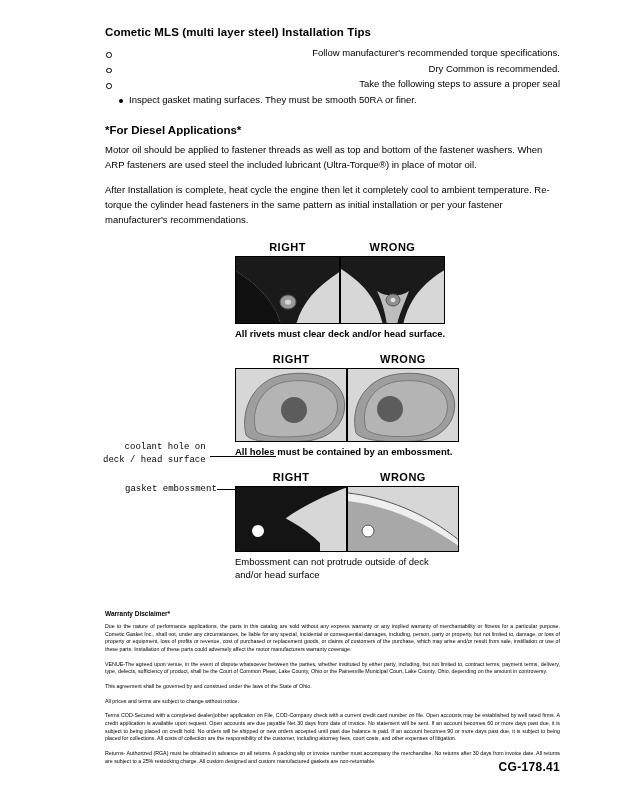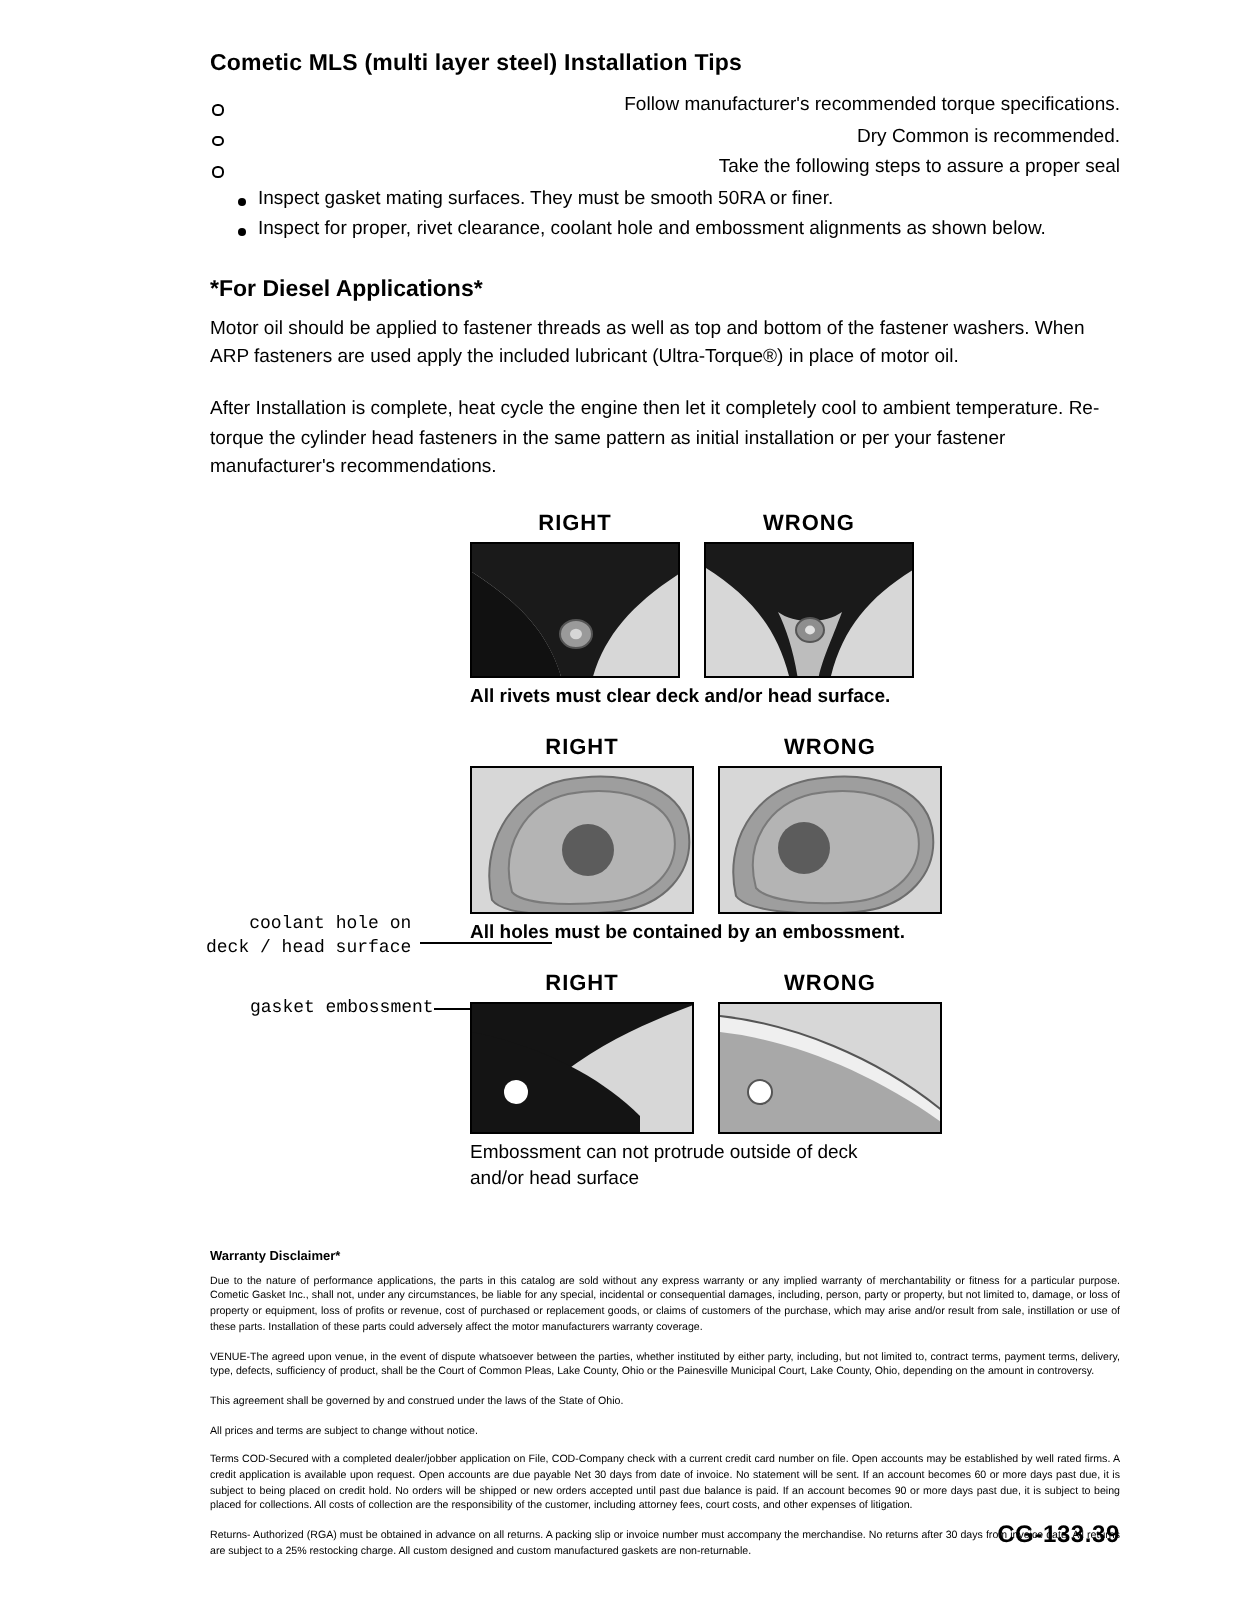--- a/index.html
+++ b/index.html
@@ -84,21 +84,20 @@
   p.body.tight { margin-bottom: 0; }
 
   
   .figures {
     position: relative;
     margin-top: 14px;
     width: 100%;
   }
   .fig-row {
     display: flex;
-    gap: 12px;
     justify-content: flex-start;
     margin-left: 130px;
   }
   .fig-col { width: 105px; }
   .fig-col.wide { width: 112px; }
   .fig-label {
     text-align: center;
     font-size: 11px;
     font-weight: bold;
     letter-spacing: 0.5px;
@@ -167,25 +166,24 @@
 
   <h1 class="title">Cometic MLS (multi layer steel) Installation Tips</h1>
 
   <ul class="bullets">
     <li>Follow manufacturer's recommended torque specifications.</li>
     <li>Dry Common is recommended.</li>
     <li>Take the following steps to assure a proper seal</li>
   </ul>
   <ul class="sub">
     <li>Inspect gasket mating surfaces.  They must be smooth 50RA or finer.</li>
-    <li>Inspect for proper, rivet clearance, coolant hole and embossment alignments as shown below.</li>
   </ul>
 
   <h2 class="subhead">*For Diesel Applications*</h2>
-  <p class="body">Motor oil should be applied to fastener threads as well as top and bottom of the fastener washers. When ARP fasteners are used apply the included lubricant (Ultra-Torque®) in place of motor oil.</p>
+  <p class="body">Motor oil should be applied to fastener threads as well as top and bottom of the fastener washers. When ARP fasteners are used steel the included lubricant (Ultra-Torque®) in place of motor oil.</p>
   <p class="body">After Installation is complete, heat cycle the engine then let it completely cool to ambient temperature. Re-torque the cylinder head fasteners in the same pattern as initial installation or per your fastener manufacturer's recommendations.</p>
 
   <div class="figures">
 
     <div class="fig-row">
       <div class="fig-col">
         <div class="fig-label">RIGHT</div>
         <div class="fig-box" style="height:68px;">
           <svg width="105" height="68" viewBox="0 0 105 68">
             <rect x="0" y="0" width="105" height="68" fill="#d7d7d7"></rect>
@@ -286,13 +284,13 @@
     <p>VENUE-The agreed upon venue, in the event of dispute whatsoever between the parties, whether instituted by either party, including, but not limited to, contract terms, payment terms, delivery, type, defects, sufficiency of product, shall be the Court of Common Pleas, Lake County, Ohio or the Painesville Municipal Court, Lake County, Ohio, depending on the amount in controversy.</p>
     <p>This agreement shall be governed by and construed under the laws of the State of Ohio.</p>
     <p>All prices and terms are subject to change without notice.</p>
     <p>Terms COD-Secured with a completed dealer/jobber application on File, COD-Company check with a current credit card number on file.  Open accounts may be established by well rated firms.  A credit application is available upon request.  Open accounts are due payable Net 30 days from date of invoice.  No statement will be sent.  If an account becomes 60 or more days past due, it is subject to being placed on credit hold.  No orders will be shipped or new orders accepted until past due balance is paid.  If an account becomes 90 or more days past due, it is subject to being placed for collections.  All costs of collection are the responsibility of the customer, including attorney fees, court costs, and other expenses of litigation.</p>
     <p>Returns- Authorized (RGA) must be obtained in advance on all returns.  A packing slip or invoice number must accompany the merchandise.  No returns after 30 days from invoice date.  All returns are subject to a 25% restocking charge.  All custom designed and custom manufactured gaskets are non-returnable.</p>
 
   </div>
 
 </div>
 
-<div class="docnum">CG-133.39</div>
+<div class="docnum">CG-178.41</div>
 
 </body></html>

